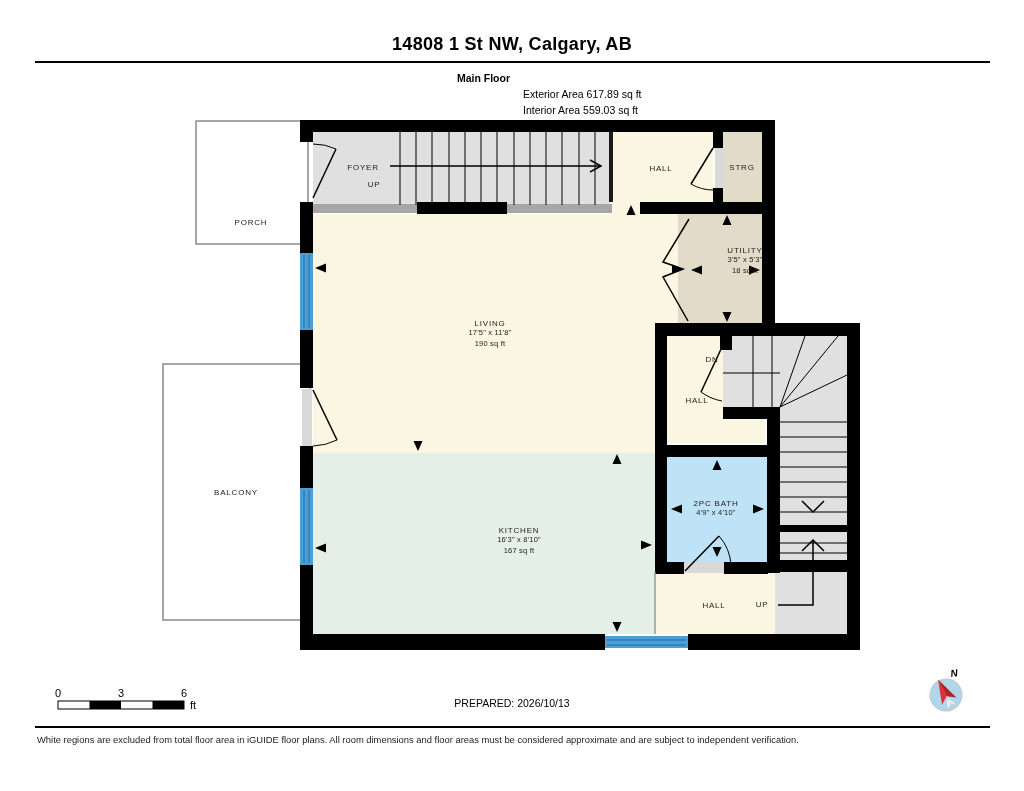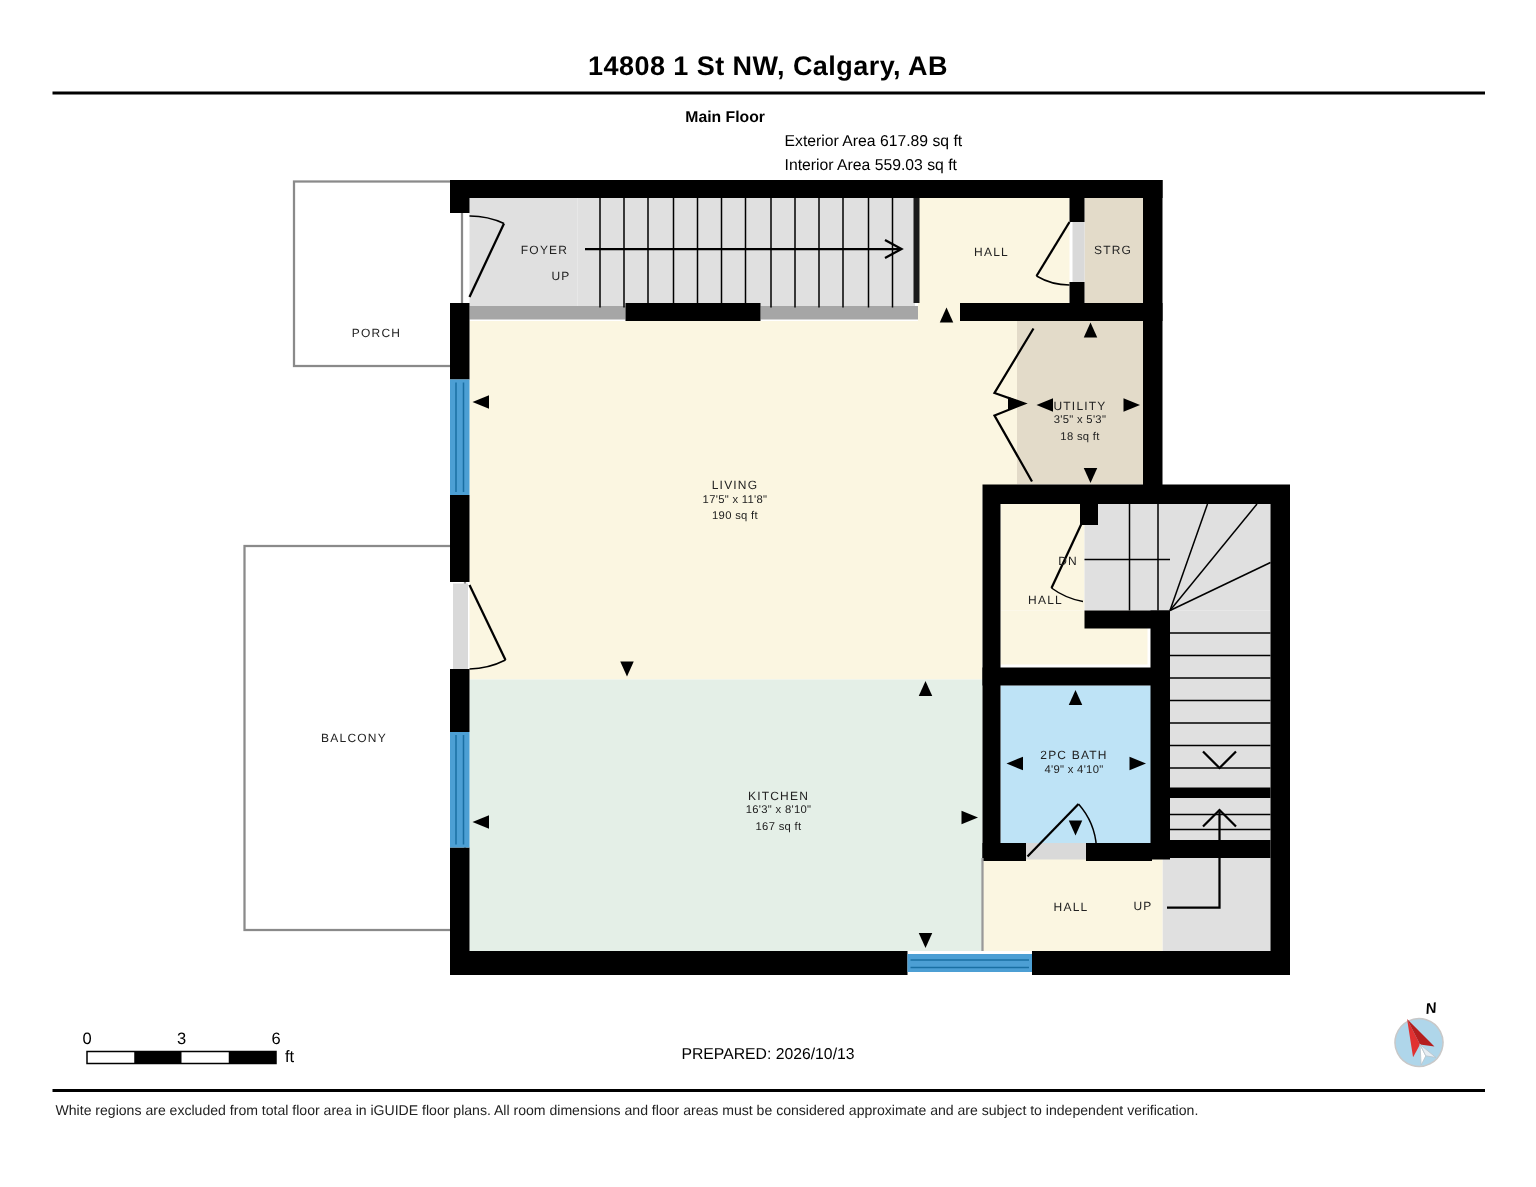--- a/index.html
+++ b/index.html
@@ -224,33 +224,33 @@
     </g>
   </svg>
 
   <div class="abs lbl" style="left:251px;top:182px;margin-top:40px;">PORCH</div>
   <div class="abs lbl" style="left:236px;top:492px;">BALCONY</div>
   <div class="abs lbl" style="left:349px;top:167px;padding-left:28px;">FOYER</div>
   <div class="abs lbl" style="left:374px;top:184px;">UP</div>
   <div class="abs lbl" style="left:661px;top:168px;">HALL</div>
   <div class="abs lbl" style="left:742px;top:167px;">STRG</div>
 
-  <div class="abs block" style="left:720px;top:261px;margin-top:20px;">
+  <div class="abs block" style="left:745px;top:261px;">
     <div class="name">UTILITY</div>
     <div class="sub">3'5" x 5'3"</div>
     <div class="sub">18 sq ft</div>
   </div>
 
   <div class="abs block" style="left:490px;top:334px;">
     <div class="name">LIVING</div>
     <div class="sub">17'5" x 11'8"</div>
     <div class="sub">190 sq ft</div>
   </div>
 
-  <div class="abs lbl" style="left:712px;top:374px;">DN</div>
+  <div class="abs lbl" style="left:712px;top:359px;">DN</div>
   <div class="abs lbl" style="left:697px;top:400px;">HALL</div>
 
   <div class="abs block" style="left:716px;top:509px;">
     <div class="name">2PC BATH</div>
     <div class="sub">4'9" x 4'10"</div>
   </div>
 
   <div class="abs block" style="left:487px;top:541px;margin-left:32px;">
     <div class="name">KITCHEN</div>
     <div class="sub">16'3" x 8'10"</div>

